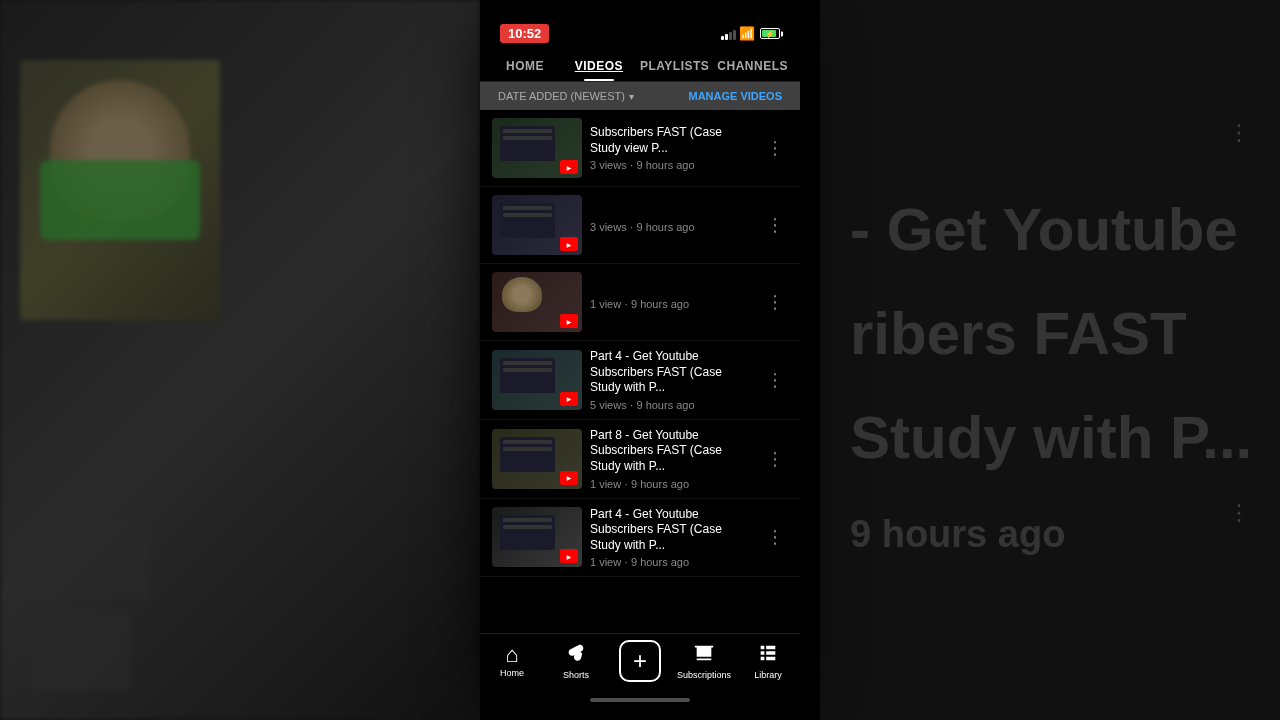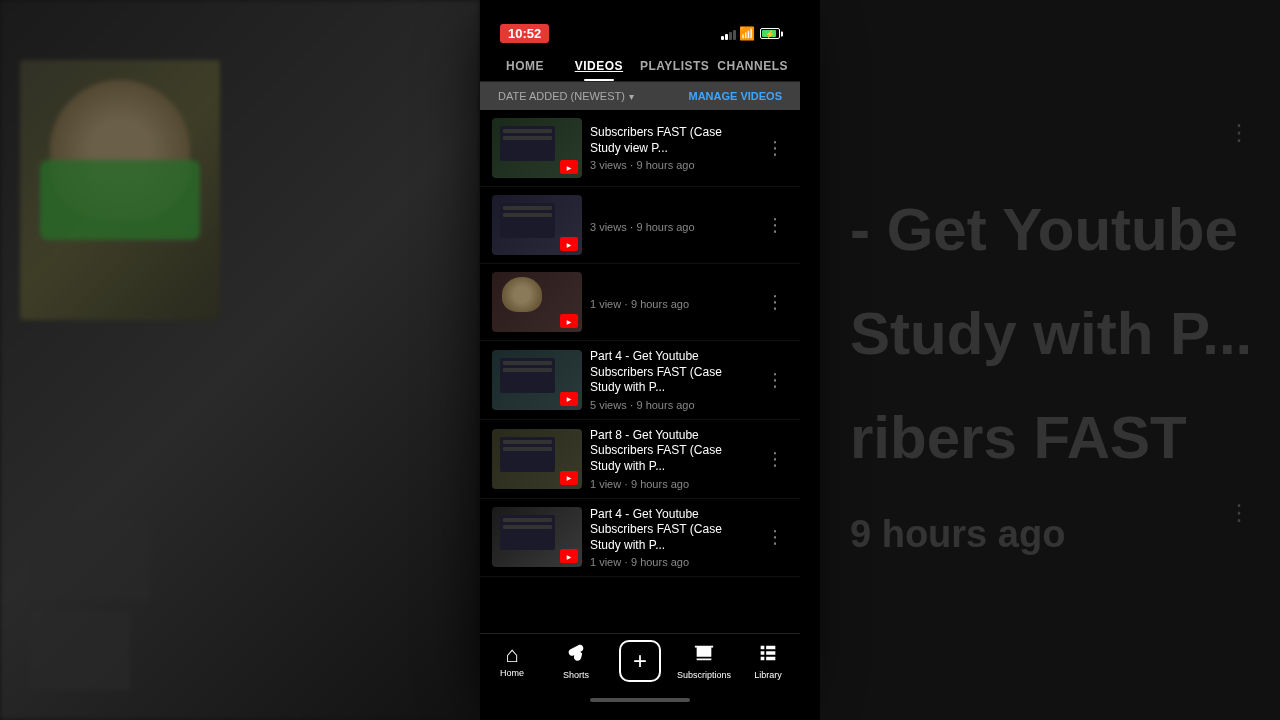--- a/index.html
+++ b/index.html
@@ -407,22 +407,22 @@
 <div class="bg-left">
   <div class="bg-left-img">
     <div class="bg-left-dog"></div>
     <div class="bg-left-thumb" style="position:absolute;bottom:120px;left:30px;"></div>
     <div class="bg-left-thumb" style="position:absolute;bottom:30px;left:30px;width:100px;height:80px;"></div>
   </div>
 </div>
 
 <div class="bg-right">
   <div class="bg-right-text">- Get Youtube</div>
+  <div class="bg-right-text">ribers FAST</div>
   <div class="bg-right-text">Study with P...</div>
-  <div class="bg-right-text">ribers FAST</div>
   <br>
   <div class="bg-right-text" style="font-size:38px;margin-top:20px;">9 hours ago</div>
   <div class="bg-right-icon">⋮</div>
   <div class="bg-right-icon2">⋮</div>
 </div>
 
 <div class="phone">
   <div class="phone-inner">
 
     <div class="status-bar">

